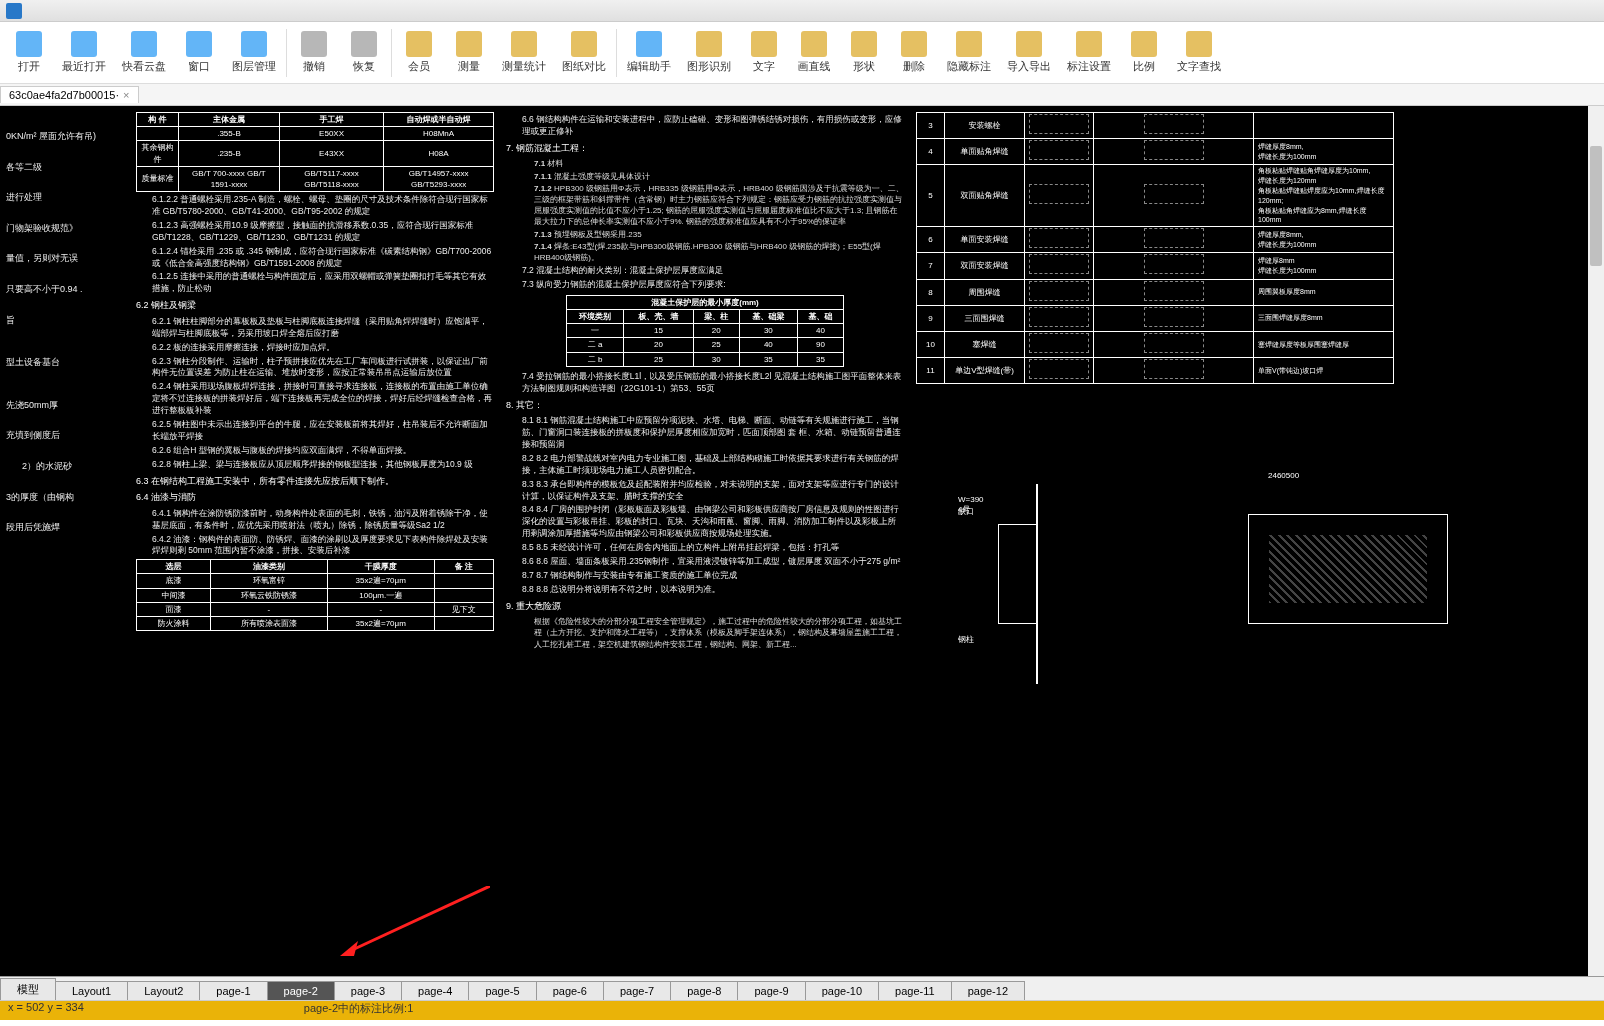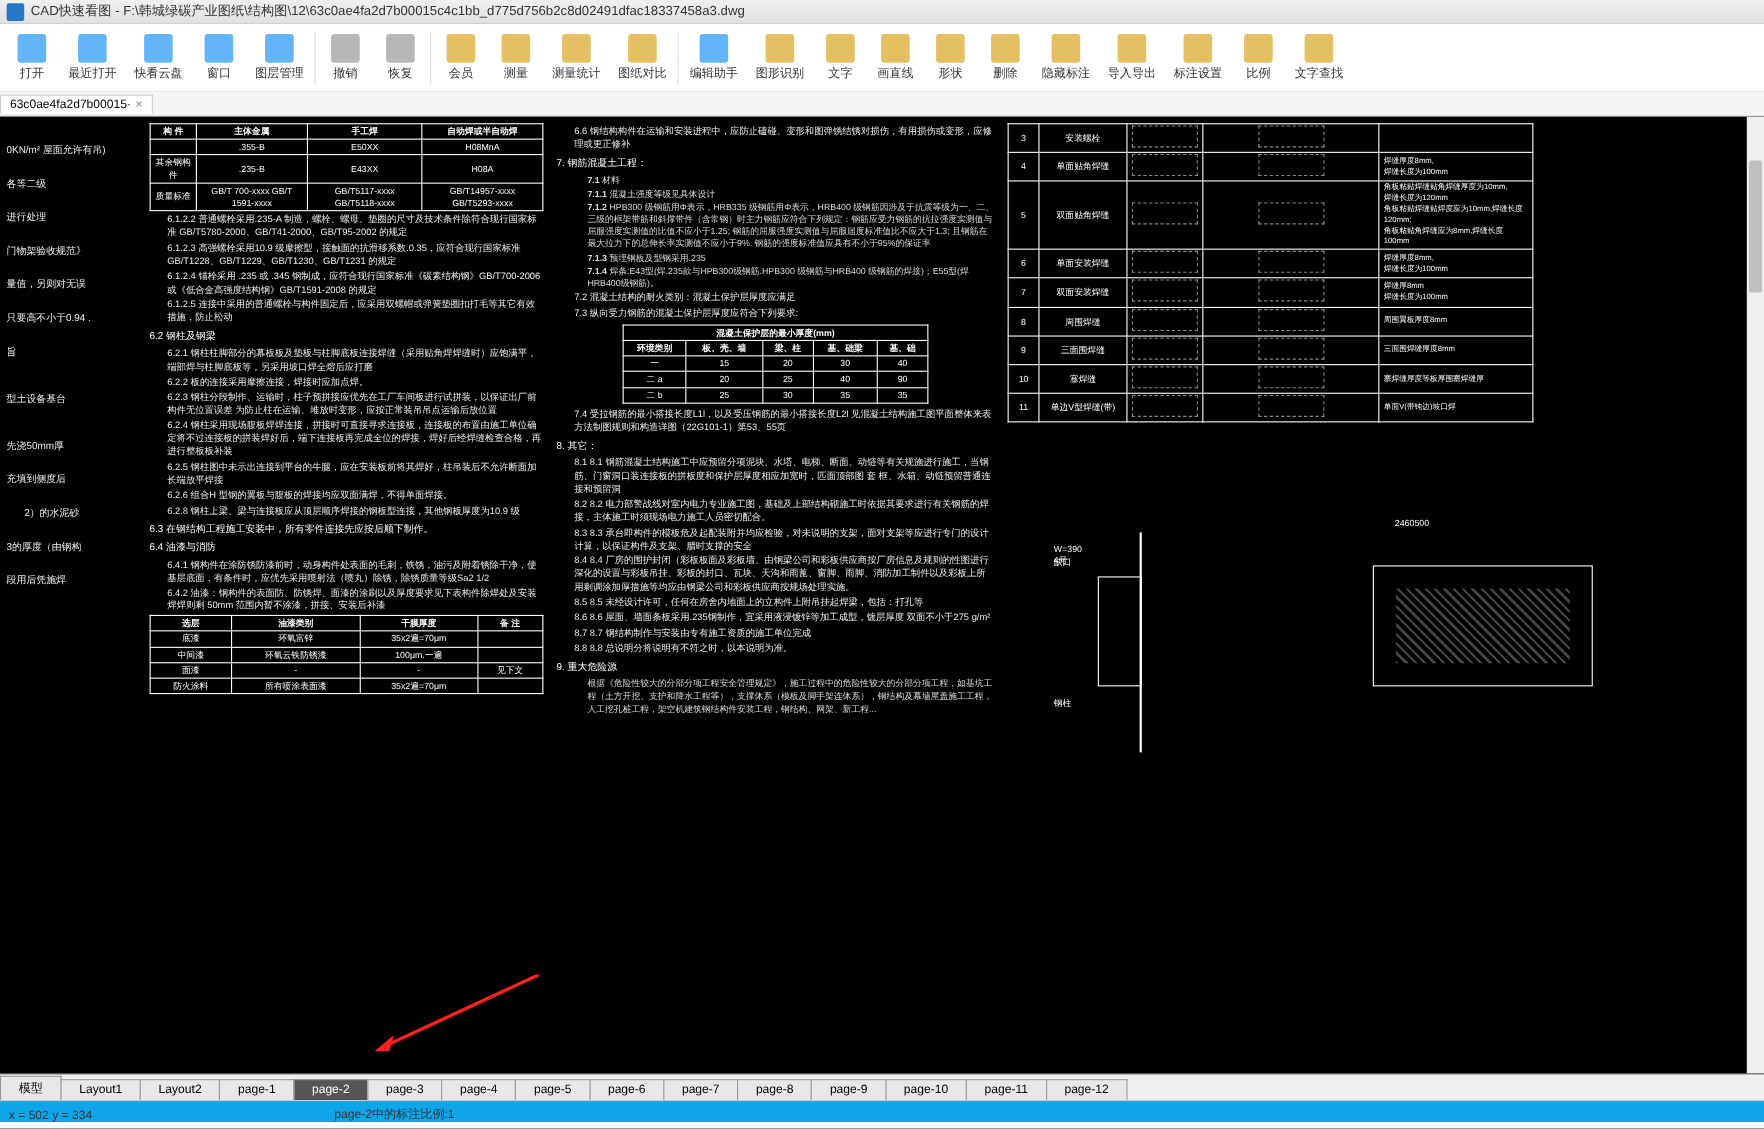--- a/index.html
+++ b/index.html
@@ -23,31 +23,30 @@
 .tbl{border-collapse:collapse;width:100%;font-size:8px}
 .tbl td,.tbl th{border:1px solid #fff;padding:1px 4px;color:#fff;text-align:center}
 .sec{margin:4px 0;font-size:9px;color:#fff}
 .item{margin:2px 0 2px 16px;font-size:8.5px;color:#eee}
 .sub{margin:1px 0 1px 28px;font-size:8px;color:#ddd}
 .arrow{position:absolute;left:340px;top:780px;width:150px;height:70px;pointer-events:none}
 .arrow svg{width:100%;height:100%}
 .footer-tabs{height:24px;background:#f0f0f0;border-top:1px solid #999;display:flex;align-items:flex-end;font-size:11px;overflow-x:auto}
 .ftab{padding:3px 16px;border:1px solid #999;border-bottom:none;background:#e8e8e8;margin-right:-1px;cursor:pointer;white-space:nowrap}
 .ftab.active{background:#555;color:#fff}
-.status{height:20px;background:#0ea5e9;border-top:1px solid #ccc;display:flex;align-items:flex-end;font-size:11px;color:#333;padding:0 8px;gap:220px}
+.status{height:20px;background:#eab308;border-top:1px solid #ccc;display:flex;align-items:flex-start;font-size:11px;color:#333;padding:0 8px;gap:220px}
 .scroll-v{position:absolute;right:0;top:0;bottom:0;width:16px;background:#f0f0f0}
 .scroll-thumb{position:absolute;left:2px;right:2px;top:40px;height:120px;background:#c0c0c0;border-radius:2px}
 .sym{width:60px;height:20px;border:1px dashed #888;display:inline-block}
 </style>
 </head>
 <body>
 
 <div class="titlebar">
   <div class="icon"></div>
-  <span>CAD快速看图 - F:\韩城绿碳产业图纸\结构图\12\63c0ae4fa2d7b00015c4c1bb_d775d756b2c8d02491dfac18337458a3.dwg</span>
 </div>
 
 <div class="toolbar" id="toolbar">
     <div class="tb-btn">
       <div class="ico" style="background:#2196F3;opacity:.7;border-radius:3px"></div>
       <span>打开</span>
     </div>
     <div class="tb-btn">
       <div class="ico" style="background:#2196F3;opacity:.7;border-radius:3px"></div>
       <span>最近打开</span>

